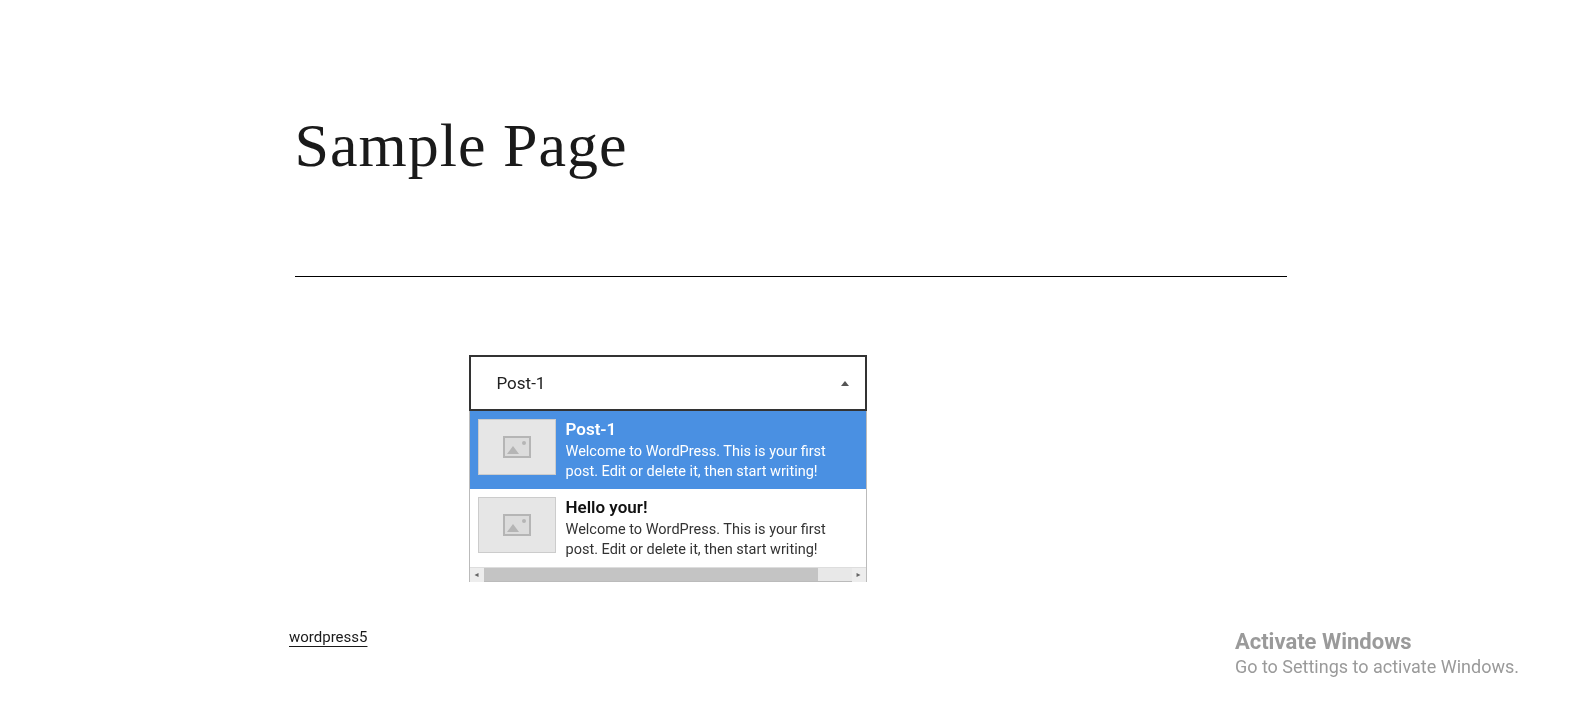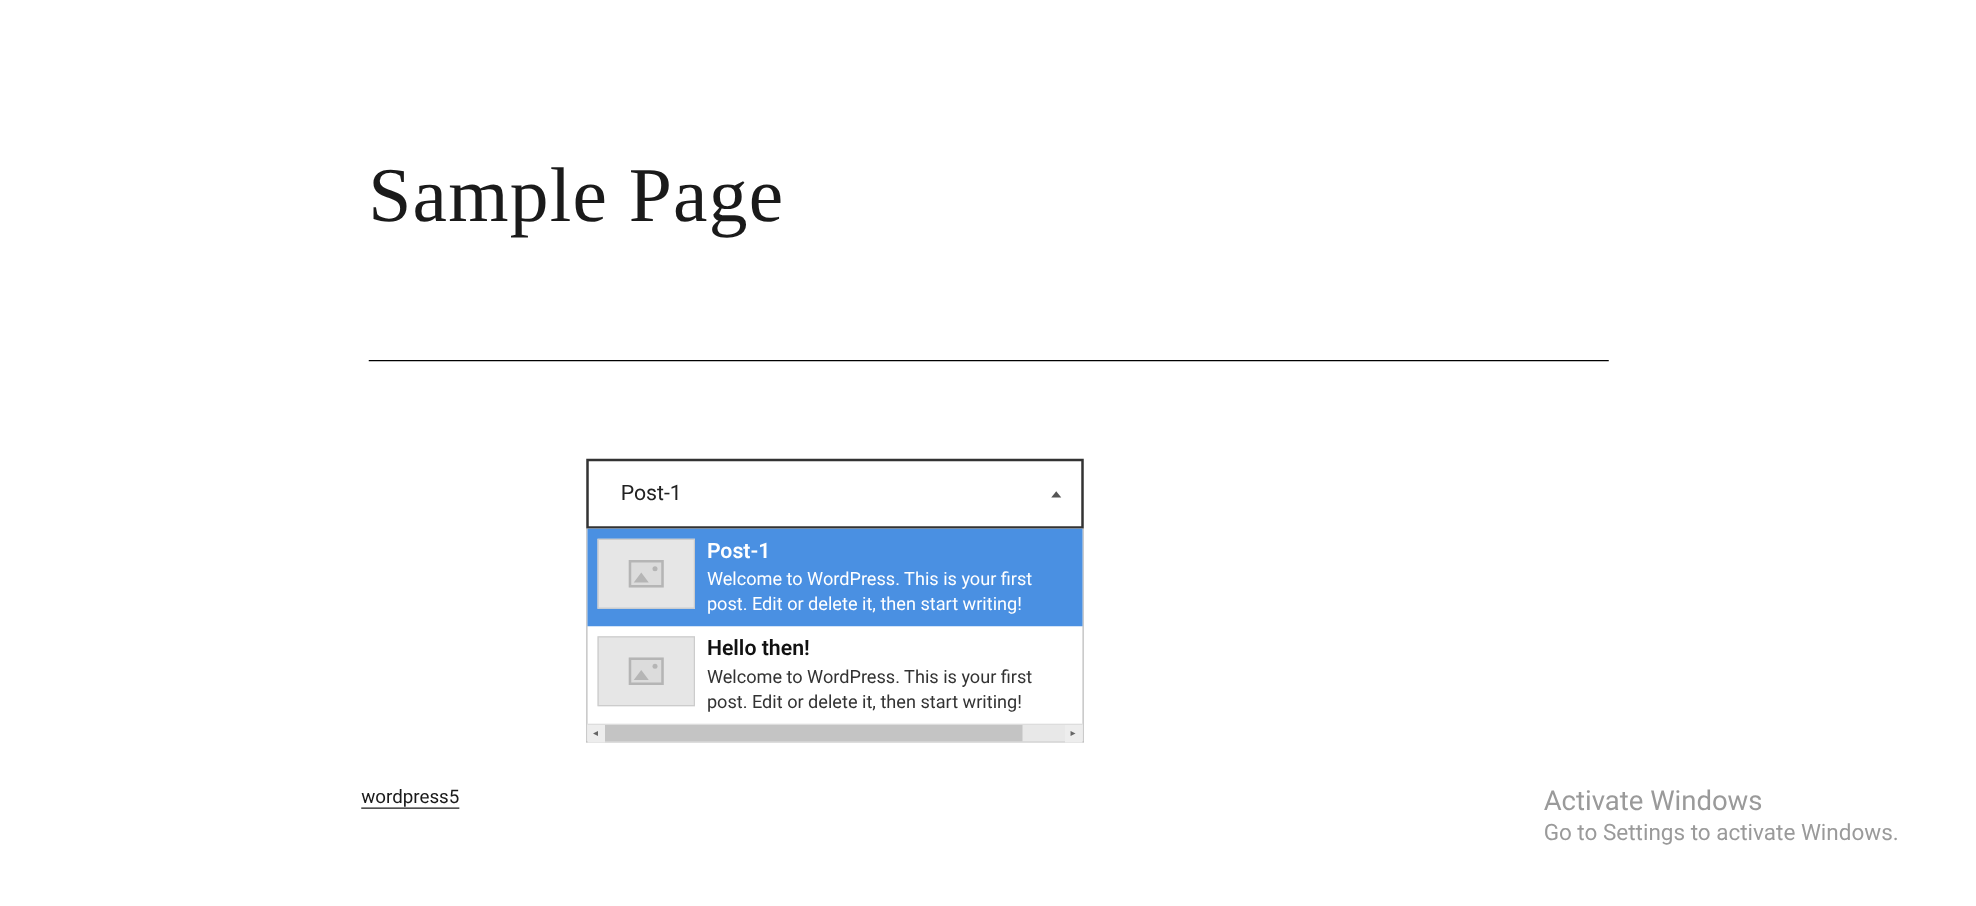--- a/index.html
+++ b/index.html
@@ -6,21 +6,21 @@
   body {
     font-family: -apple-system, BlinkMacSystemFont, "Segoe UI", Roboto, sans-serif;
     background: #ffffff;
     width: 1581px;
     height: 725px;
     position: relative;
     overflow: hidden;
   }
   .container {
     width: 992px;
-    margin: 12px auto;
+    margin: 0 auto;
     padding-top: 110px;
   }
   .page-title {
     font-family: Georgia, "Times New Roman", serif;
     font-size: 62px;
     font-weight: 300;
     color: #1a1a1a;
     letter-spacing: 1px;
   }
   .divider {
@@ -154,21 +154,21 @@
     text-decoration: underline;
     text-underline-offset: 4px;
   }
   .watermark {
     position: absolute;
     right: 62px;
     bottom: 48px;
     text-align: left;
     color: #9e9e9e;
   }
-  .watermark .wm-title { font-size: 22px; font-weight: 400; color: #9a9a9a; }
+  .watermark .wm-title { font-size: 22px; font-weight: 700; color: #9a9a9a; }
   .watermark .wm-sub { font-size: 18px; color: #9a9a9a; margin-top: 2px; }
 </style>
 </head>
 <body>
 
 <div class="container">
   <h1 class="page-title">Sample Page</h1>
   <hr class="divider">
 
   <div class="dropdown-wrap">
@@ -184,21 +184,21 @@
         <div class="opt-text">
           <div class="opt-title">Post-1</div>
           <div class="opt-desc">Welcome to WordPress. This is your first post. Edit or delete it, then start writing!</div>
         </div>
       </div>
       <div class="option">
         <div class="thumb">
             <div class="thumb-inner"></div>
           </div>
         <div class="opt-text">
-          <div class="opt-title">Hello then!</div>
+          <div class="opt-title">Hello your!</div>
           <div class="opt-desc">Welcome to WordPress. This is your first post. Edit or delete it, then start writing!</div>
         </div>
       </div>
       <div class="scroll-bar">
         <div class="scroll-arrow">◂</div>
         <div class="scroll-track">
           <div class="scroll-thumb"></div>
         </div>
         <div class="scroll-arrow">▸</div>
       </div>

